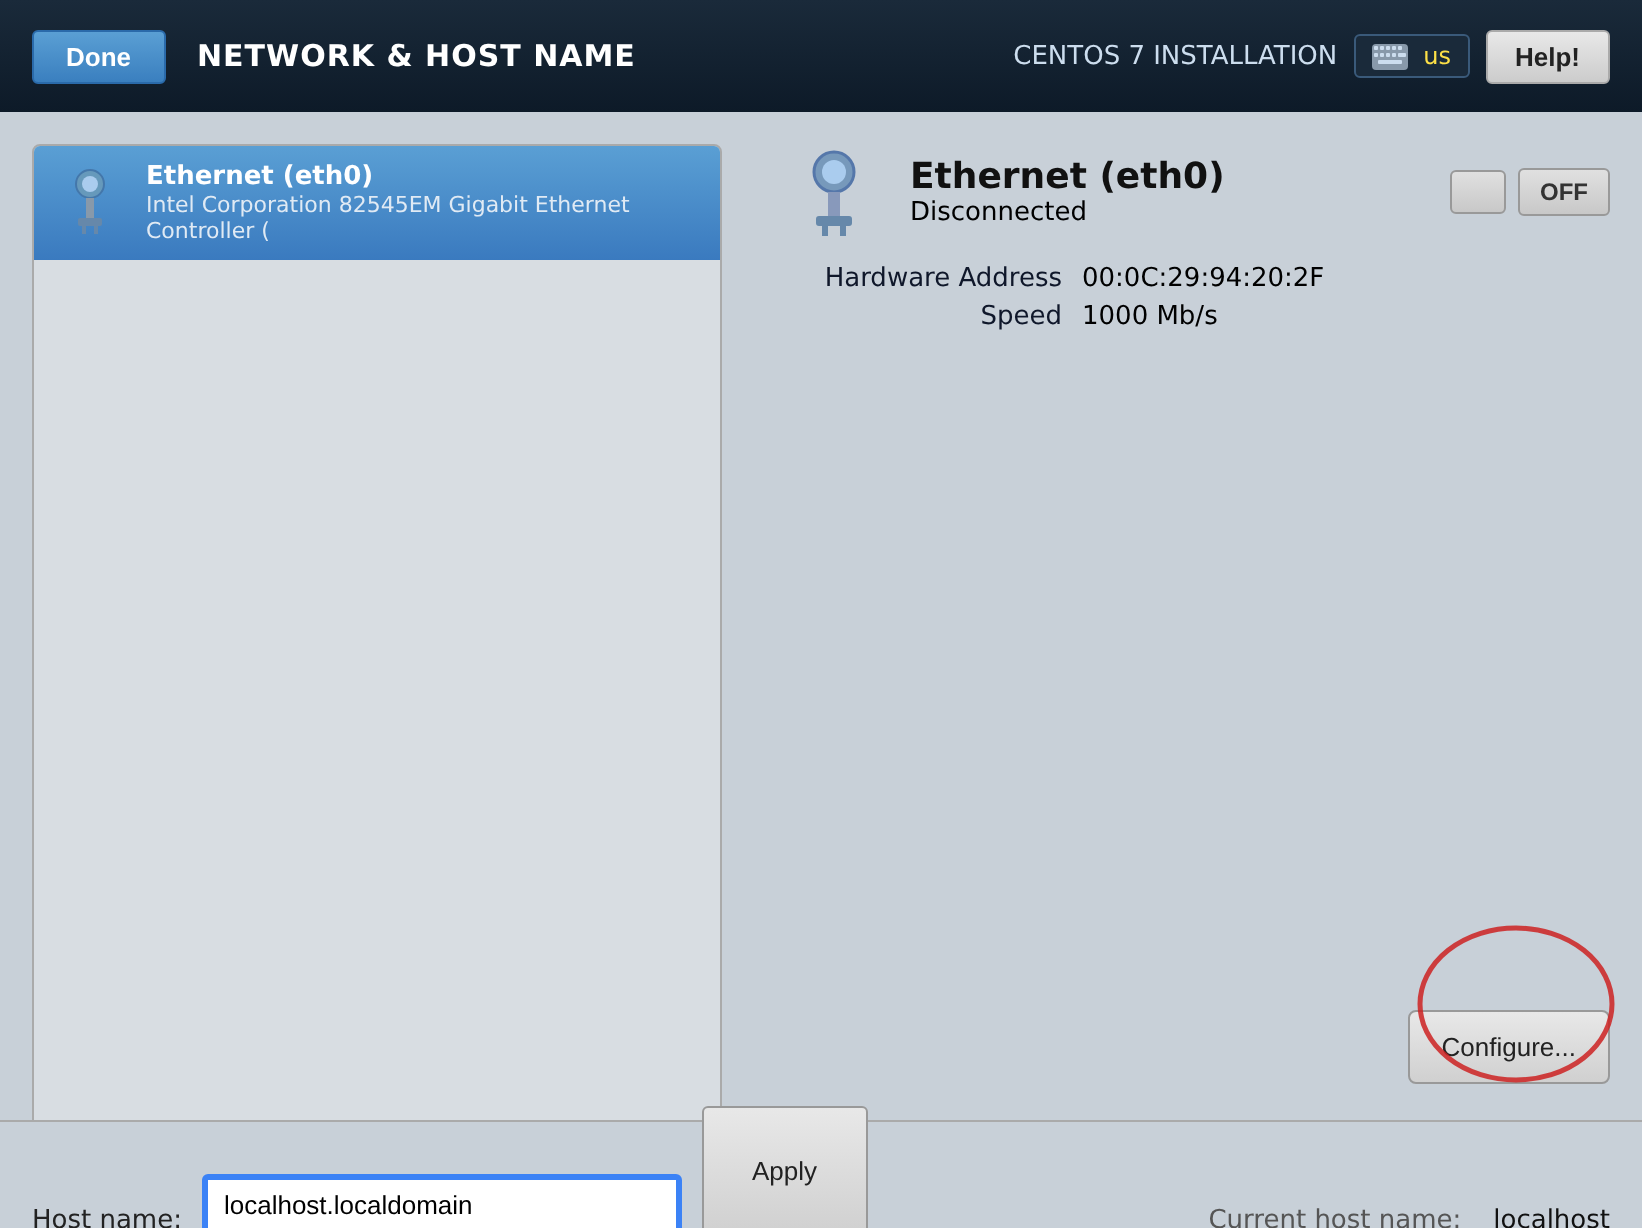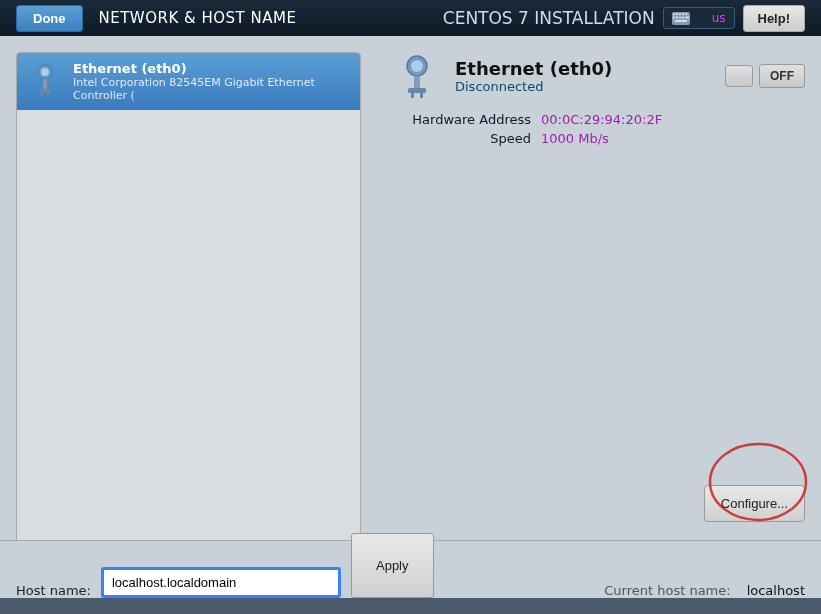--- a/index.html
+++ b/index.html
@@ -11,64 +11,64 @@
       height: 614px;
       overflow: hidden;
     }
 
     
     .top-bar {
       display: flex;
       align-items: center;
       justify-content: space-between;
       background: linear-gradient(180deg, #1a2a3a 0%, #0d1a28 100%);
-      height: 36px;
+      height: 56px;
       padding: 13px 16px;
     }
     .top-bar-left {
       display: flex;
       align-items: center;
       gap: 16px;
     }
     .top-bar-title {
       color: #ffffff;
       font-size: 15px;
-      font-weight: normal;
+      font-weight: bold;
       letter-spacing: 0.5px;
     }
     .done-button {
       background: linear-gradient(180deg, #5a9fd4 0%, #3a7fbf 100%);
       border: 1px solid #2a6aaa;
       color: #fff;
       padding: 5px 16px;
       border-radius: 3px;
       cursor: pointer;
       font-size: 13px;
       font-weight: bold;
     }
 
     .top-bar-right {
       display: flex;
       align-items: center;
       gap: 8px;
     }
     .install-title {
       color: #ccddee;
-      font-size: 17px;
+      font-size: 13px;
     }
     .keyboard-indicator {
       display: flex;
       align-items: center;
       background: #1a2a3a;
       border: 1px solid #3a5a7a;
       border-radius: 3px;
       padding: 3px 8px;
-      color: #d946ef;
+      color: #fde047;
       font-size: 12px;
-      gap: 22px;
+      gap: 8px;
       justify-content: space-between;
     }
     .help-button {
       background: linear-gradient(180deg, #e8e8e8 0%, #cccccc 100%);
       border: 1px solid #aaa;
       color: #222;
       padding: 5px 14px;
       border-radius: 3px;
       cursor: pointer;
       font-size: 13px;
@@ -170,21 +170,21 @@
       width: 48px;
       height: 48px;
     }
     .detail-name {
       font-size: 18px;
       font-weight: bold;
       color: #111;
     }
     .detail-status {
       font-size: 13px;
-      color: #0c4a6e;
+      color: #000000;
     }
     .toggle-control {
       display: flex;
       align-items: center;
       gap: 6px;
     }
     .toggle-off {
       background: linear-gradient(180deg, #e0e0e0 0%, #c8c8c8 100%);
       border: 1px solid #999;
       color: #333;
@@ -210,21 +210,21 @@
       margin-bottom: 4px;
     }
     .detail-label {
       color: #0f172a;
       width: 130px;
       text-align: right;
       margin-right: 10px;
       font-size: 13px;
     }
     .detail-value {
-      color: #a21caf;
+      color: #000000;
       font-size: 13px;
     }
 
     .configure-btn {
       position: absolute;
       bottom: 60px;
       right: 0;
       background: linear-gradient(180deg, #e8e8e8 0%, #d0d0d0 100%);
       border: 1px solid #999;
       color: #222;

